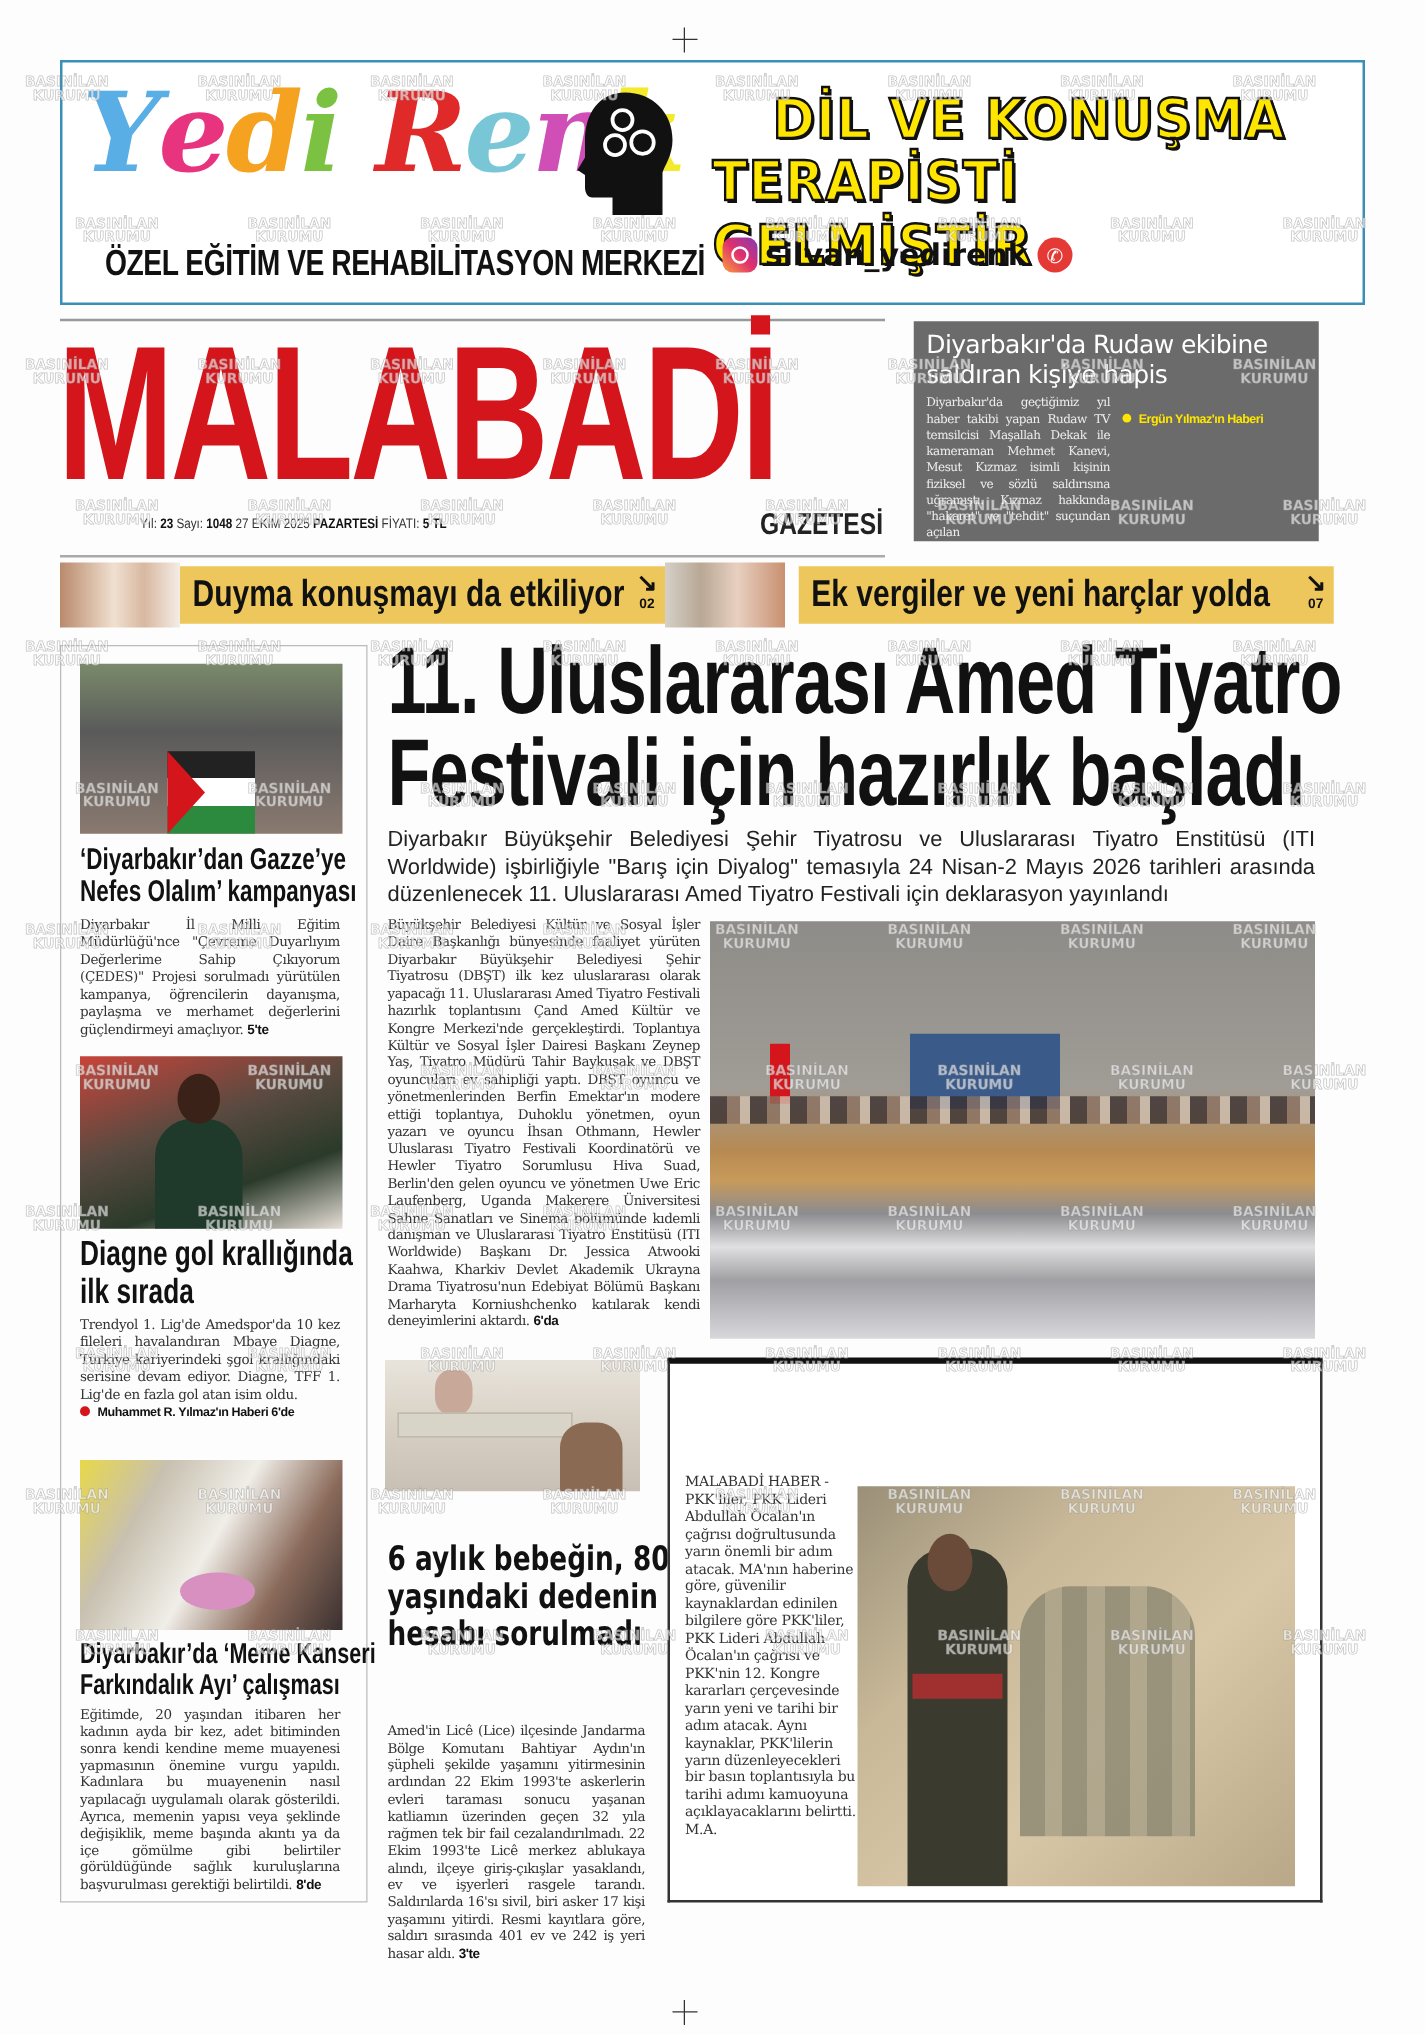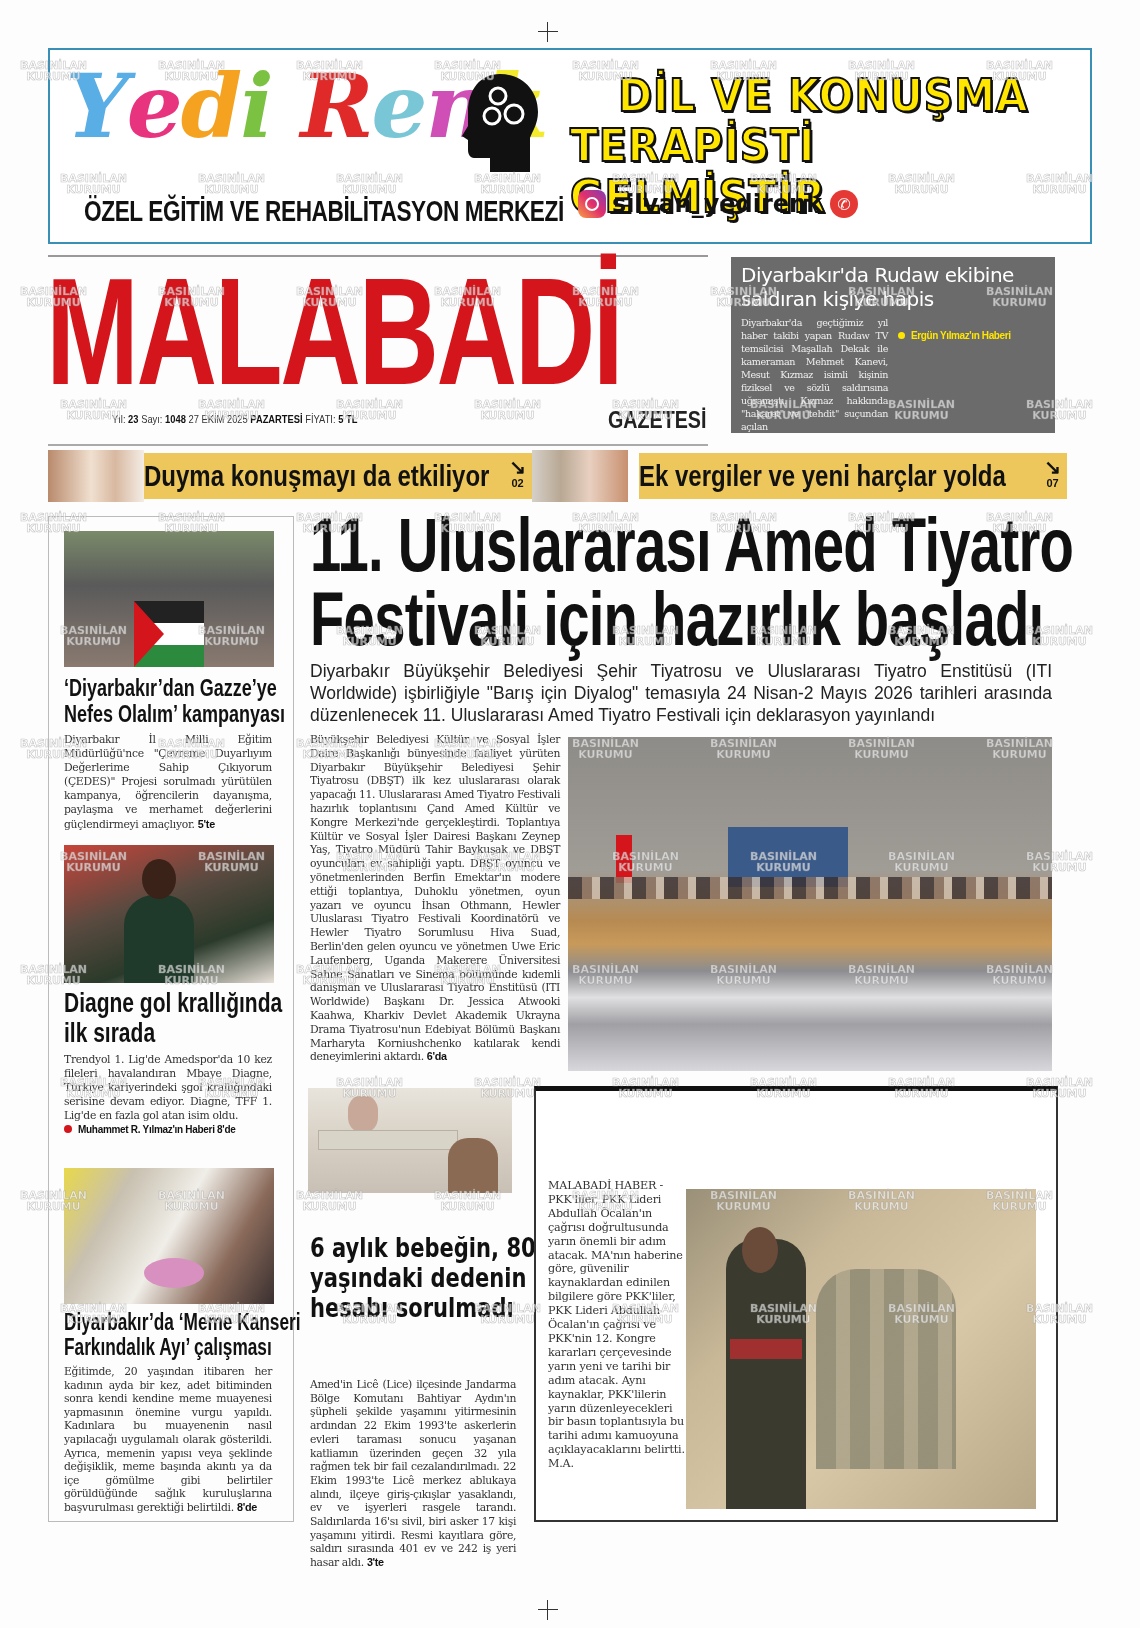--- a/index.html
+++ b/index.html
@@ -39,21 +39,21 @@
   .graybox { position: absolute; left: 731px; top: 257px; width: 324px; height: 176px; background: #6b6b6b; color: #fff; padding: 6px 10px; }
   .graybox h2 { font-family: "DejaVu Sans", sans-serif; font-size: 20px; font-weight: normal; line-height: 24px; letter-spacing: -0.5px; }
   .graybox .cols { display: flex; gap: 10px; margin-top: 5px; }
   .graybox .col { width: 147px; font-size: 9.6px; line-height: 13px; text-align: justify; font-family: "DejaVu Serif", serif; letter-spacing: -0.4px; color: #eee; }
   .graybox .byline { font-family: "Liberation Sans", sans-serif; font-weight: bold; color: #ffe600; font-size: 10px; }
   .dot-y { display: inline-block; width: 7px; height: 7px; border-radius: 50%; background: #ffe600; margin-right: 6px; }
 
   
   .teaser { position: absolute; top: 450px; height: 52px; display: flex; }
   .teaser .thumb { width: 96px; height: 52px; }
-  .teaser .bar { background: #edc75b; height: 46px; margin-top: 3px; display: flex; align-items: center; position: relative; }
+  .teaser .bar { background: #edc75b; height: 46px; margin-top: 3px; display: flex; align-items: center; padding-left: 10px; position: relative; }
   .teaser .bar .txt { font-family: "Liberation Sans", sans-serif; font-weight: bold; font-size: 30px; color: #111; transform: scaleX(0.8); transform-origin: left; white-space: nowrap; }
   .teaser .page { position: absolute; right: 6px; top: 4px; font-family: "Liberation Sans", sans-serif; font-weight: bold; font-size: 11px; color: #111; text-align: center; line-height: 12px; }
   .teaser .page .arr { font-size: 20px; line-height: 20px; display: block; }
 
   
   .leftcol { position: absolute; left: 48px; top: 516px; width: 246px; height: 1006px; border: 1px solid #bbb; }
   .photo { position: absolute; overflow: hidden; }
   .lhead { position: absolute; font-family: "Liberation Sans", sans-serif; font-weight: bold; color: #111; transform: scaleX(0.75); transform-origin: left top; white-space: nowrap; line-height: 1.08; }
   .lbody { position: absolute; font-size: 10.8px; line-height: 14px; text-align: justify; color: #333; letter-spacing: -0.3px; }
   .pref { font-family: "Liberation Sans", sans-serif; font-weight: bold; color: #111; }
@@ -154,21 +154,21 @@
 <div class="photo" style="left:64px; top:845px; width:210px; height:138px; background:linear-gradient(160deg,#c8443a 0%,#5a4a40 40%,#2a3a2a 70%,#e8e0d8 100%);">
   <div style="position:absolute; left:60px; top:50px; width:70px; height:88px; background:#1f3a2a; border-radius:30px 30px 0 0;"></div>
   <div style="position:absolute; left:78px; top:14px; width:34px; height:40px; background:#3a2218; border-radius:50%;"></div>
 </div>
 <div class="lhead" style="left:64px; top:988px; font-size:28px;">
   <div>Diagne gol krallığında</div>
     <div>ilk sırada</div>
 </div>
 <div class="lbody" style="left:64px; top:1053px; width:208px;">
   <span>Trendyol 1. Lig'de Amedspor'da 10 kez fileleri havalandıran Mbaye Diagne, Türkiye kariyerindeki şgol krallığındaki serisine devam ediyor. Diagne, TFF 1. Lig'de en fazla gol atan isim oldu.</span><br>
-  <span class="pref" style="font-size:10px;"><span class="red-dot"></span><span>Muhammet R. Yılmaz'ın Haberi 8'de</span></span>
+  <span class="pref" style="font-size:10px;"><span class="red-dot"></span><span>Muhammet R. Yılmaz'ın Haberi 6'de</span></span>
 </div>
 
 <div class="photo" style="left:64px; top:1168px; width:210px; height:136px; background:linear-gradient(120deg,#e8d84a 0%,#c8c0b0 25%,#f0eee8 50%,#8a6a5a 75%,#3a3030 100%);">
   <div style="position:absolute; left:80px; top:90px; width:60px; height:30px; background:#d890c0; border-radius:50%;"></div>
 </div>
 <div class="lhead" style="left:64px; top:1310px; font-size:23px;">
   <div>Diyarbakır’da ‘Meme Kanseri</div>
     <div>Farkındalık Ayı’ çalışması</div>
 </div>
 <div class="lbody" style="left:64px; top:1365px; width:208px; line-height:13.6px;">

